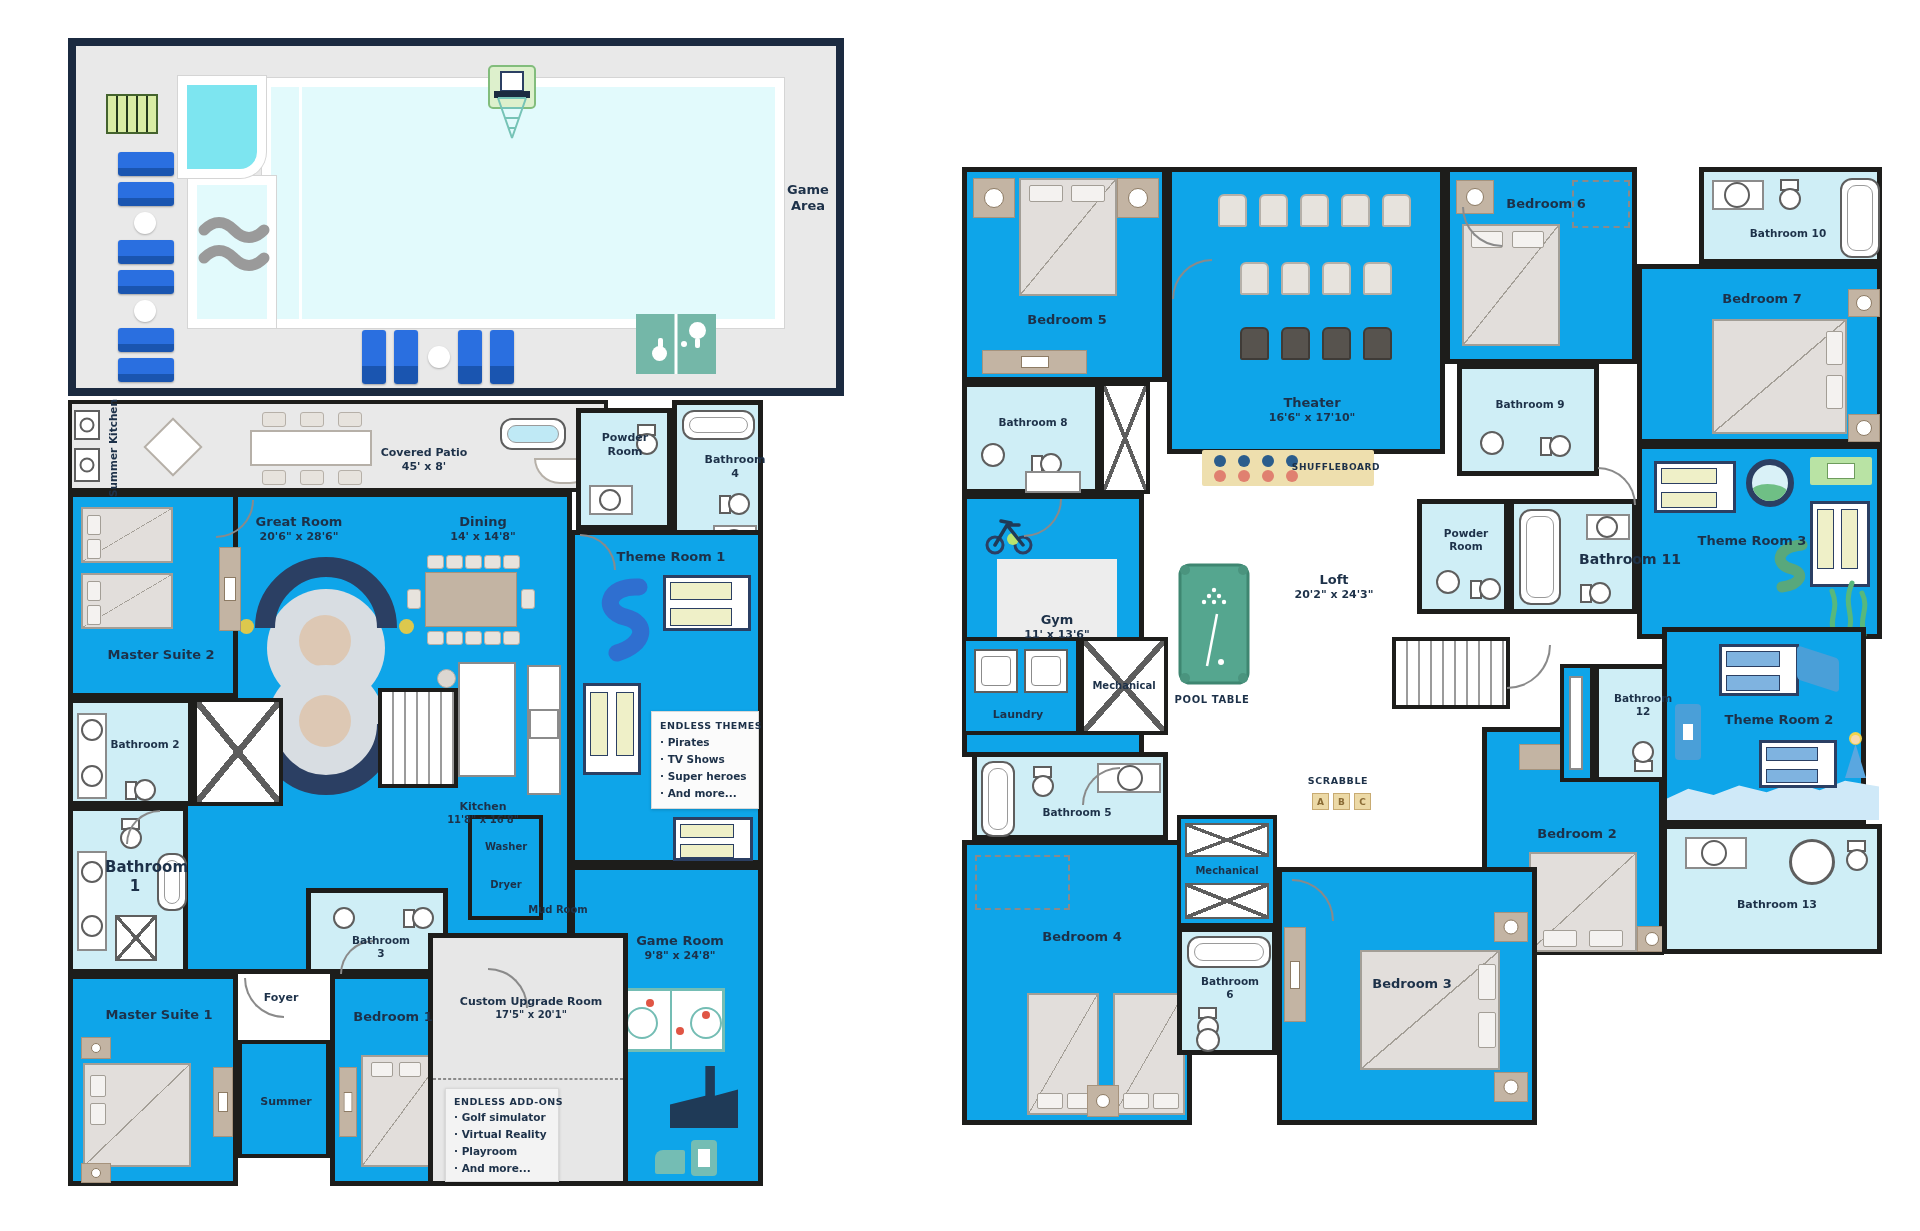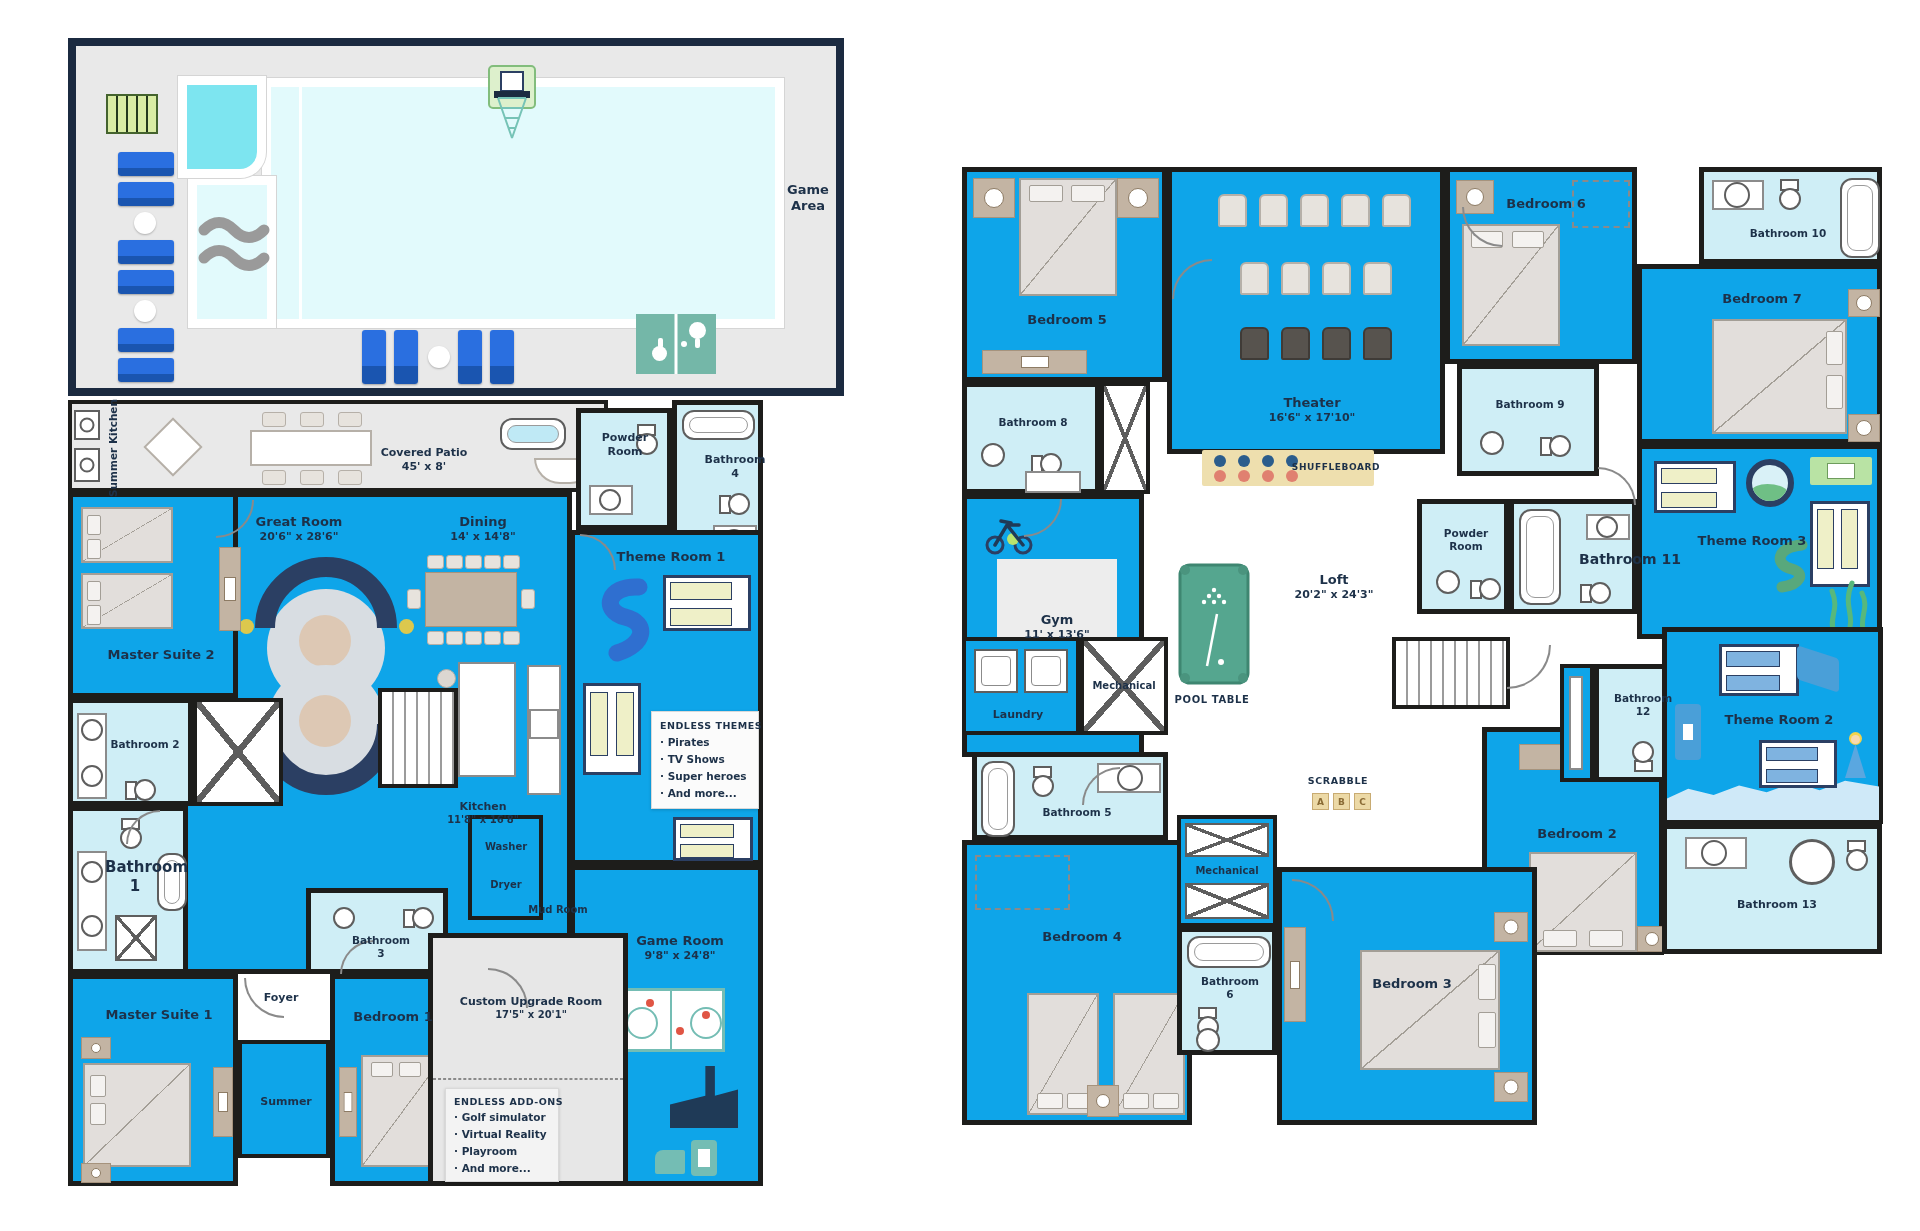--- a/index.html
+++ b/index.html
@@ -711,21 +711,21 @@
     <div class="room bath" style="left:632px;top:497px;width:90px;height:118px;">
       <div class="lbl sm wrap" style="left:44px;top:36px;width:58px;font-size:10.5px;">
         <span>Bathroom 12</span>
       </div>
       <div class="toilet" style="left:28px;top:78px;transform:rotate(-90deg);">
           <i class="tk"></i>
           <i class="bw"></i>
         </div>
     </div>
 
-    <div class="room" style="left:700px;top:460px;width:221px;height:197px;">
+    <div class="room" style="left:700px;top:460px;width:204px;height:197px;">
       <div class="ice" style="left:0;top:140px;width:212px;height:48px;"></div>
       <div class="bunk" style="left:52px;top:12px;width:80px;height:52px;">
         <div class="mb" style="left:4px;top:4px;width:52px;height:14px;"></div>
         <div class="mb" style="left:4px;top:28px;width:52px;height:14px;"></div>
       </div>
       <div class="panelB" style="left:130px;top:20px;width:42px;height:34px;transform:skewY(18deg);"></div>
       <div class="lbl" style="left:112px;top:88px;">
         <span>Theme Room 2</span>
       </div>
       <div class="panelB" style="left:8px;top:72px;width:26px;height:56px;">

